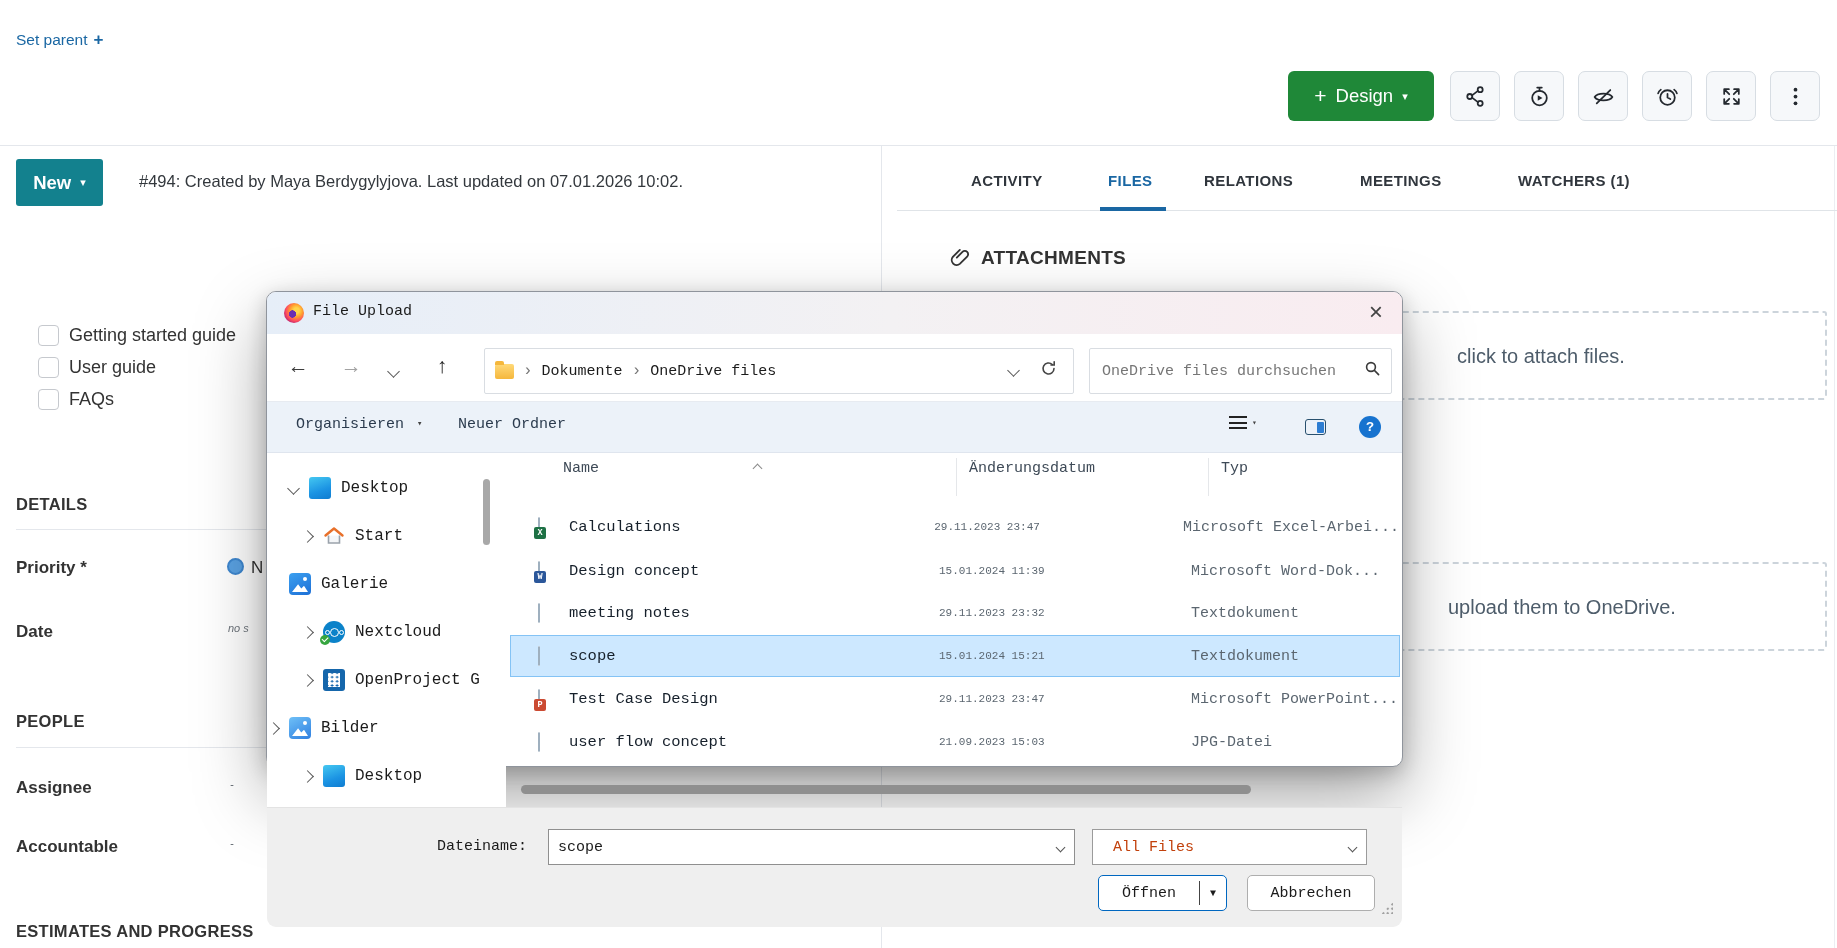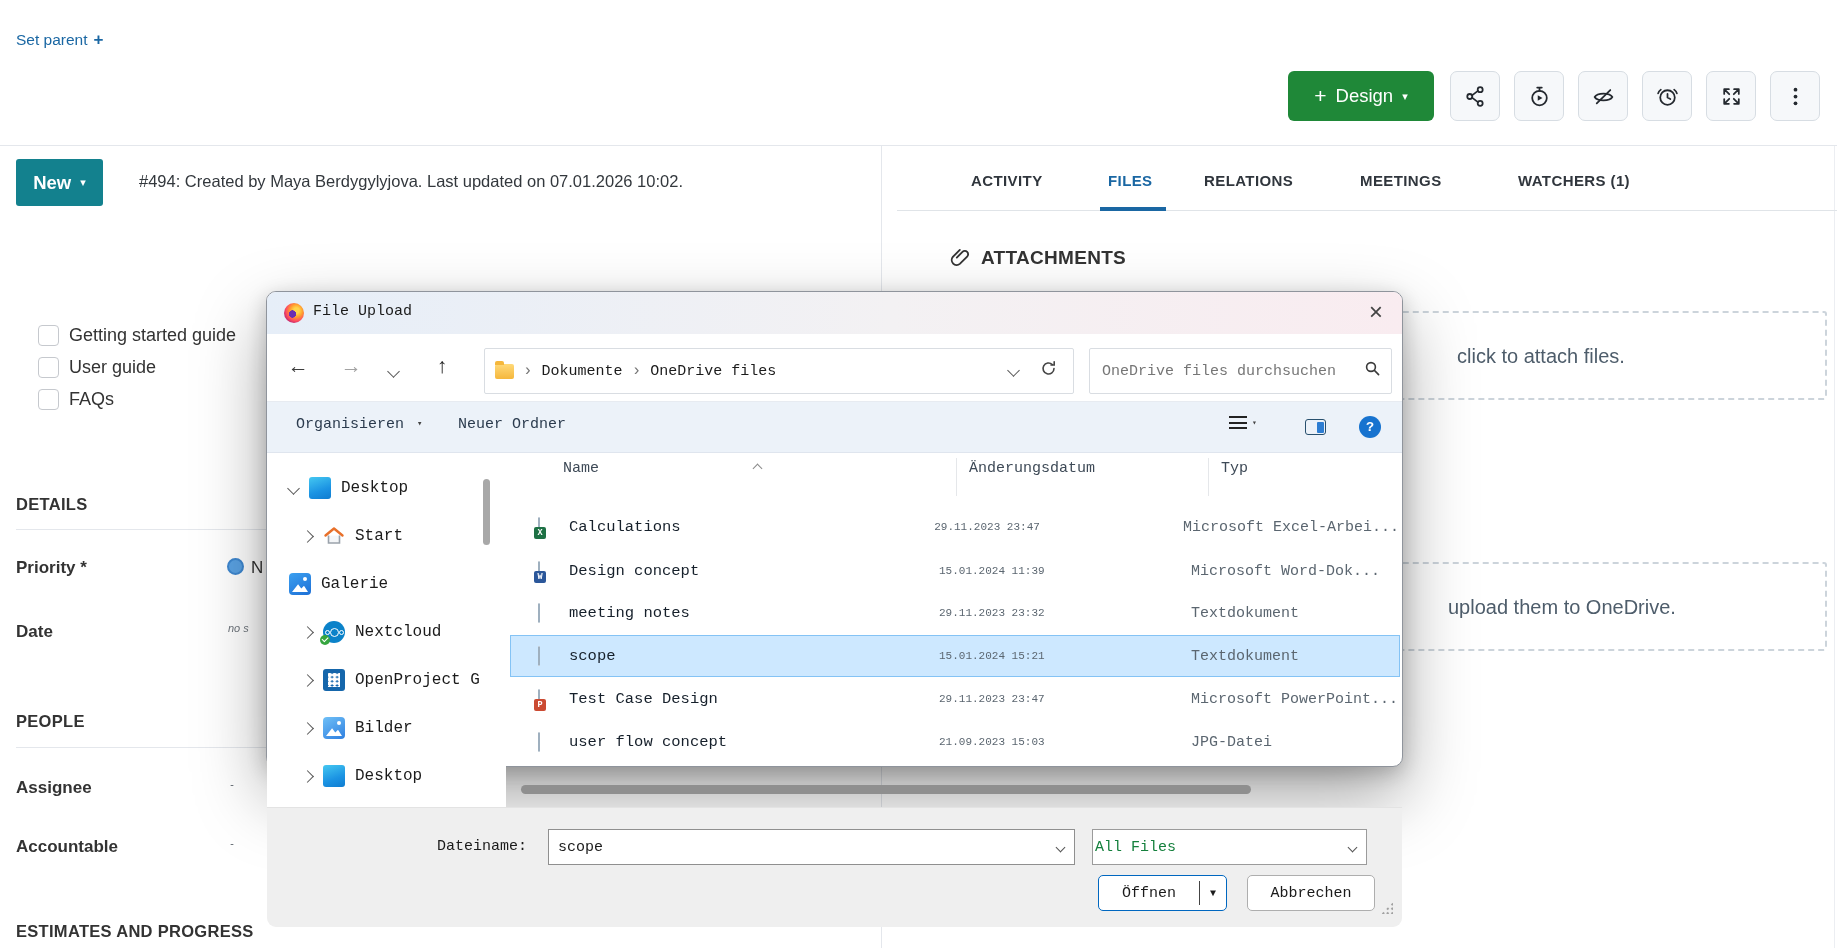--- a/index.html
+++ b/index.html
@@ -149,21 +149,21 @@
   .hscroll { left:254px; top:493px; width:730px; height:9px; background:#8f8f8f; border-radius:5px; }
 
   
   .dlg-footer { left:0; top:515px; width:100%; height:120px; background:#efefef; border-top:1px solid #e3e3e3; border-radius:0 0 9px 9px; }
   .fn-label { left:140px; top:546px; width:120px; text-align:right; font-size:15px; color:#1b1b1b; }
   .fn-input { left:281px; top:537px; width:527px; height:36px; background:#fff; border:1px solid #8f8f8f; display:flex; align-items:center; }
   .fn-input input { border:none; outline:none; flex:1; padding:0 9px; font-size:15px; color:#1b1b1b; font-family:inherit; background:transparent; }
   .combo-chev { padding-right:10px; }
   .combo-chev .chev { width:7px; height:7px; border-color:#555; border-width:1.5px; }
   .ft-select { left:825px; top:537px; width:275px; height:36px; background:#fff; border:1px solid #9b9b9b; display:flex; align-items:center; cursor:pointer; }
-  .ft-select .val { flex:1; padding-left:2px; font-size:15px; color:#15803d; }
+  .ft-select .val { flex:1; padding-left:20px; font-size:15px; color:#c2410c; }
   .open-btn { left:831px; top:583px; width:129px; height:36px; background:#fff; border:1px solid #0067c0; border-radius:5px;
     display:flex; align-items:center; cursor:pointer; }
   .open-btn .lbl { flex:1; text-align:center; font-size:15px; color:#1b1b1b; }
   .open-btn .split { width:1px; height:24px; background:#444; }
   .open-btn .dd { width:26px; text-align:center; font-size:10px; color:#1b1b1b; }
   .cancel-btn { left:980px; top:583px; width:128px; height:36px; background:#fff; border:1px solid #aeaeae; border-radius:5px;
     display:flex; align-items:center; justify-content:center; font-size:15px; color:#1b1b1b; cursor:pointer; }
   .grip { left:1114px; top:610px; width:12px; height:12px;
     background-image:radial-gradient(#9a9a9a 1.1px, rgba(0,0,0,0) 1.3px); background-size:4.5px 4.5px;
     clip-path:polygon(100% 0,100% 100%,0 100%); }
@@ -384,21 +384,21 @@
       </div>
       <div class="titem" style="top:205px; padding-left:34px;">
         <span class="tchev">
             <span class="chev right"></span>
           </span>
         <span class="ti ti-op">
             <span class="bld"></span>
           </span>
         <span class="lbl">OpenProject G</span>
       </div>
-      <div class="titem" style="top:253px; padding-left:34px;">
+      <div class="titem" style="top:253px; ">
         <span class="tchev">
             <span class="chev right"></span>
           </span>
         <span class="ti ti-pic">
             <span class="sun"></span>
             <span class="mt"></span>
           </span>
         <span class="lbl">Bilder</span>
       </div>
       <div class="titem" style="top:301px; padding-left:34px;">

